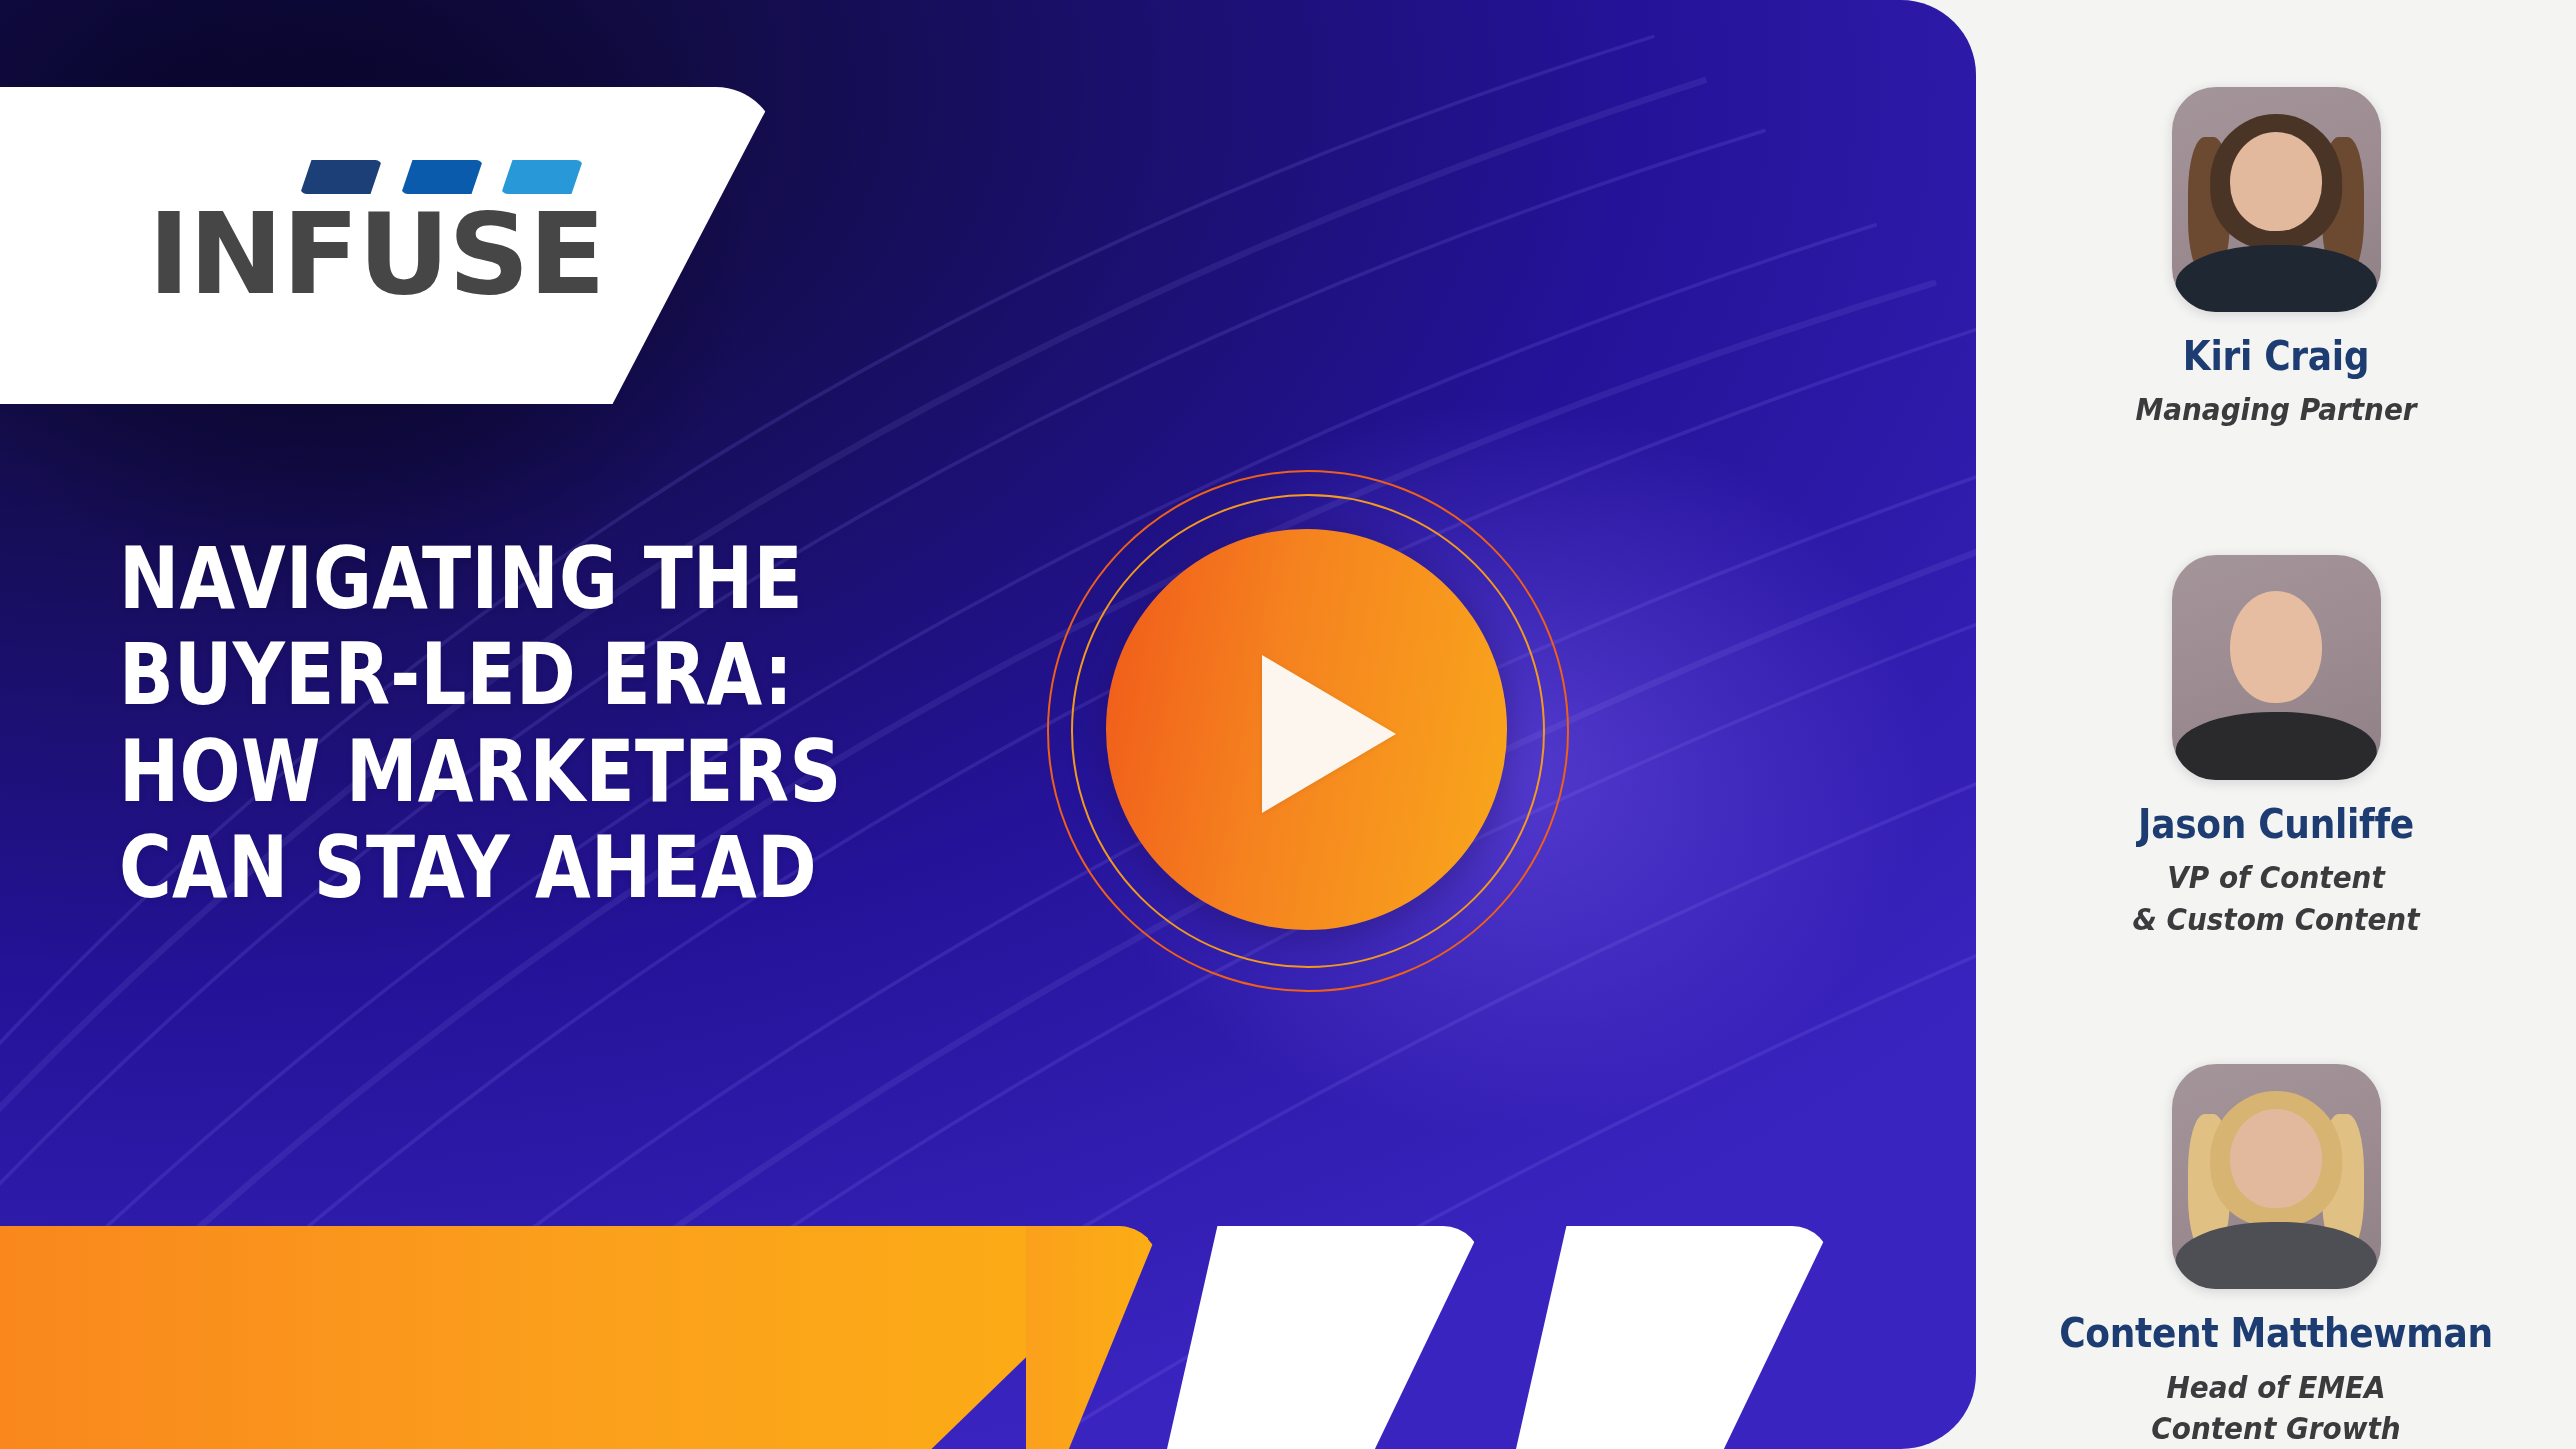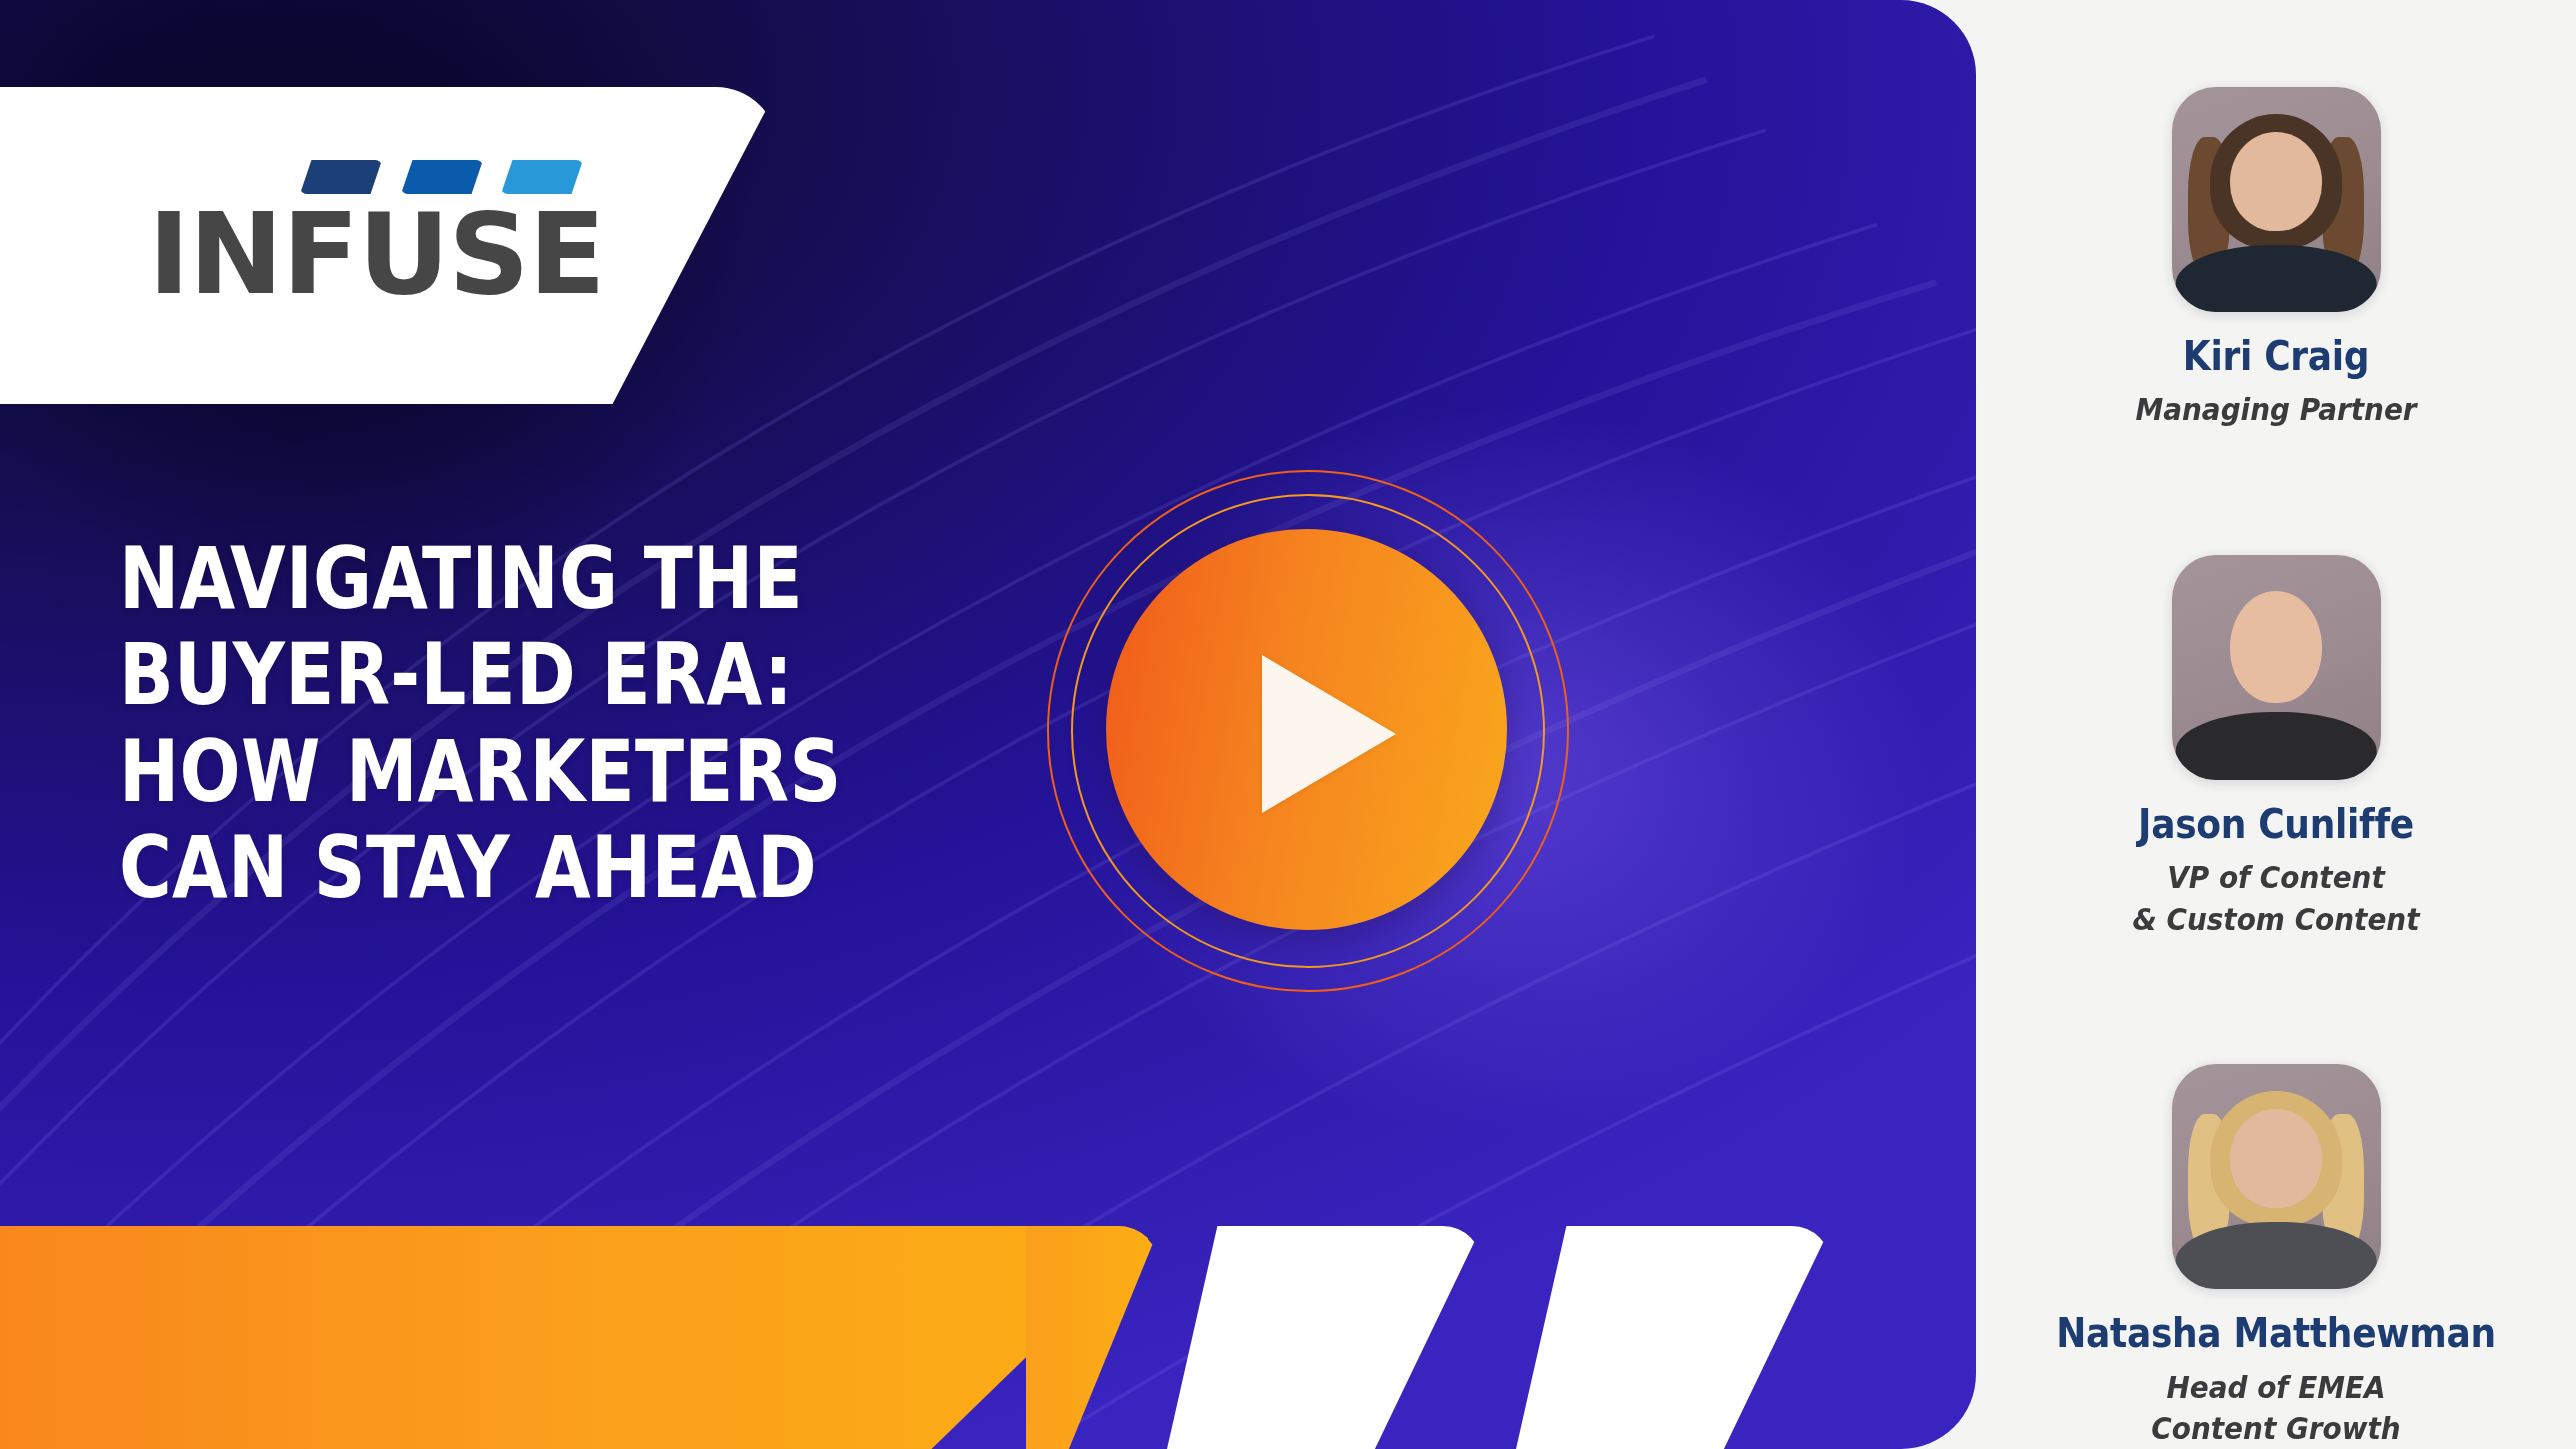--- a/index.html
+++ b/index.html
@@ -265,21 +265,21 @@
     <div class="sp-gap"></div>
 
     <div class="speaker">
       <div class="avatar a3">
         <span class="av-side-l"></span>
         <span class="av-side-r"></span>
         <span class="av-hair"></span>
         <span class="av-face"></span>
         <span class="av-body"></span>
       </div>
-      <div class="sp-name">Natasha Matthewman</div>
+      <div class="sp-name">Content Matthewman</div>
       <div class="sp-role">
         <span>Head of EMEA</span><br>
         <span>Content Growth</span>
       </div>
     </div>
 
   </div>
 </div>
 
 

